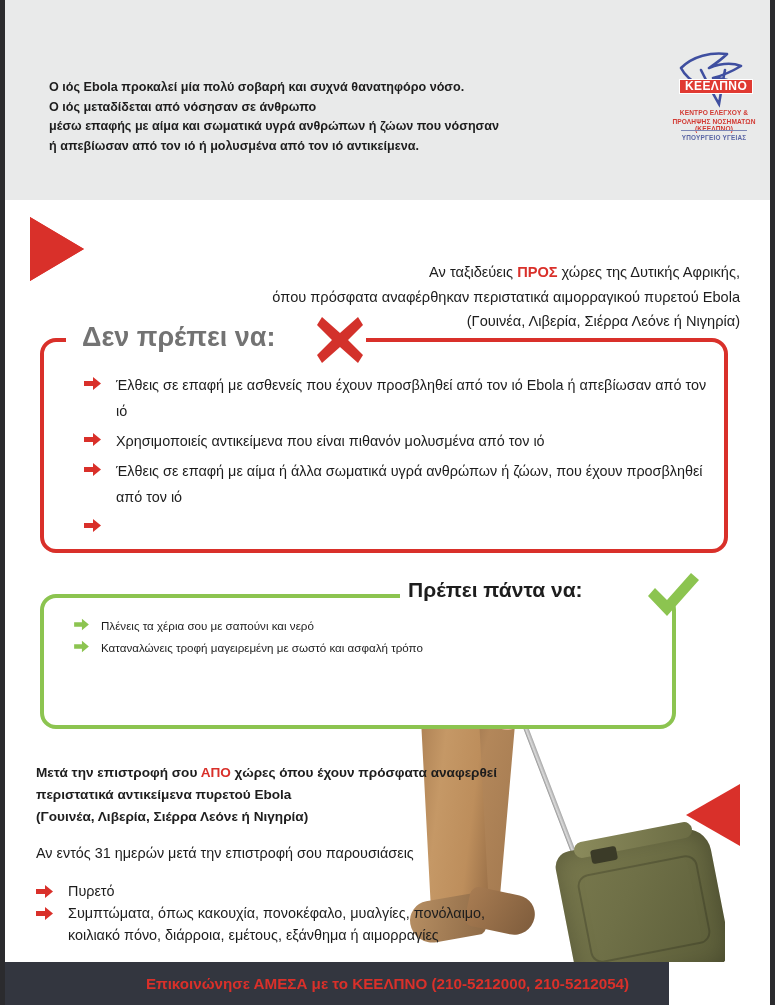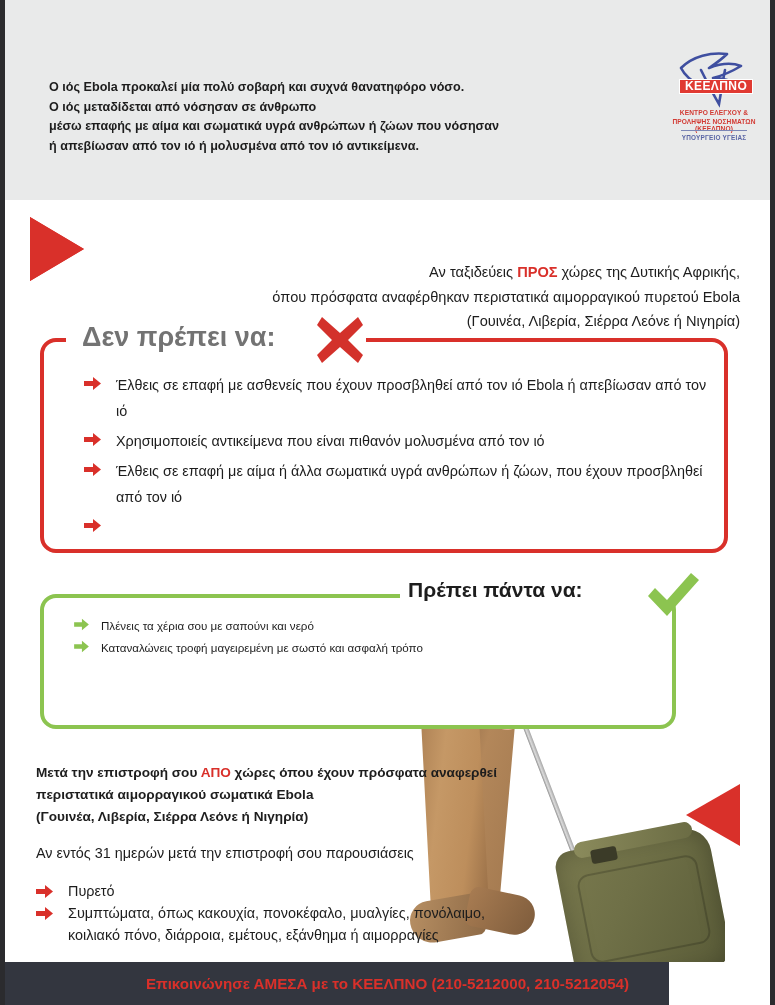--- a/index.html
+++ b/index.html
@@ -530,21 +530,21 @@
   </div>
   <div class="card-green-notch"></div>
   <div class="label-always">Πρέπει πάντα να:</div>
   <svg class="icon-check" viewBox="0 0 56 46">
     <path d="M3 24 L10 16 L22 28 L46 1 L54 8 L22 44 Z" fill="#8cc450"></path>
   </svg>
 
   <div class="return-block">
     <div class="return-head">
       <span>Μετά την επιστροφή σου </span><span class="em-red">ΑΠΟ</span><span> χώρες όπου έχουν πρόσφατα αναφερθεί</span><br>
-      <span>περιστατικά αιμορραγικού σωματικά Ebola</span><br>
+      <span>περιστατικά αντικείμενα πυρετού Ebola</span><br>
       <span>(Γουινέα, Λιβερία, Σιέρρα Λεόνε ή Νιγηρία)</span>
     </div>
     <div class="return-sub">Αν εντός 31 ημερών μετά την επιστροφή σου παρουσιάσεις</div>
     <div class="list-return">
       <div class="li">
         <svg class="bullet" viewBox="0 0 17 15">
           <path d="M0 5 H9 V1 L17 7.5 L9 14 V10 H0 Z" fill="#d9302a"></path>
         </svg>
         <span>Πυρετό</span>
       </div>

